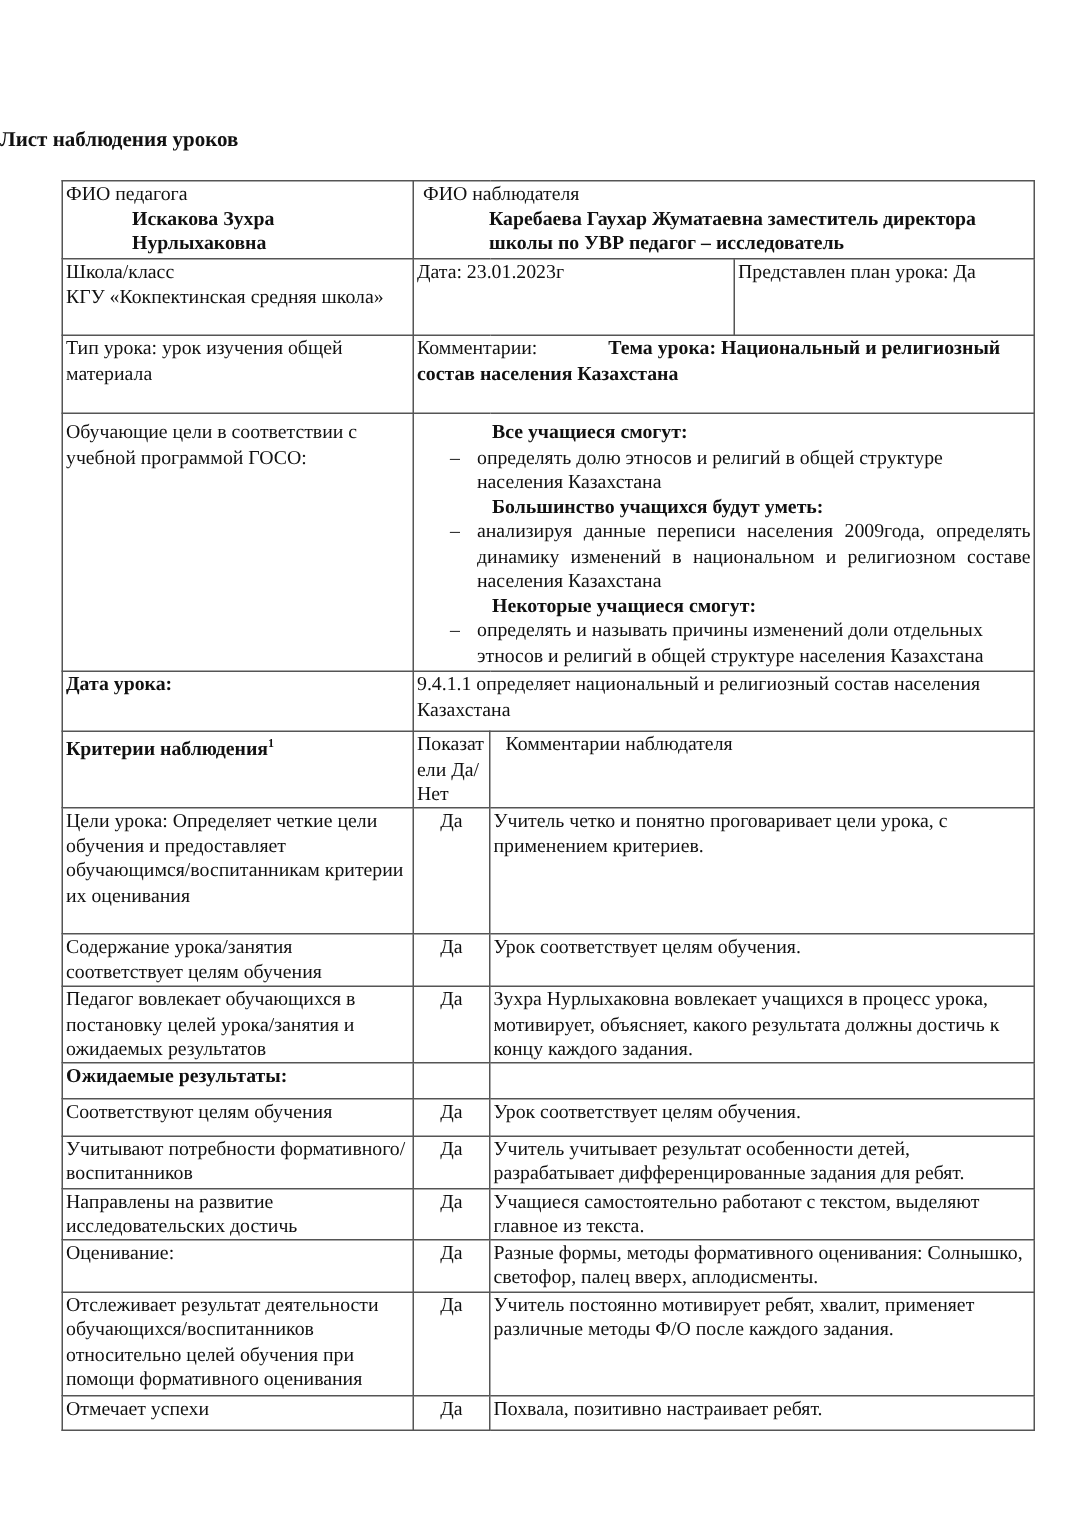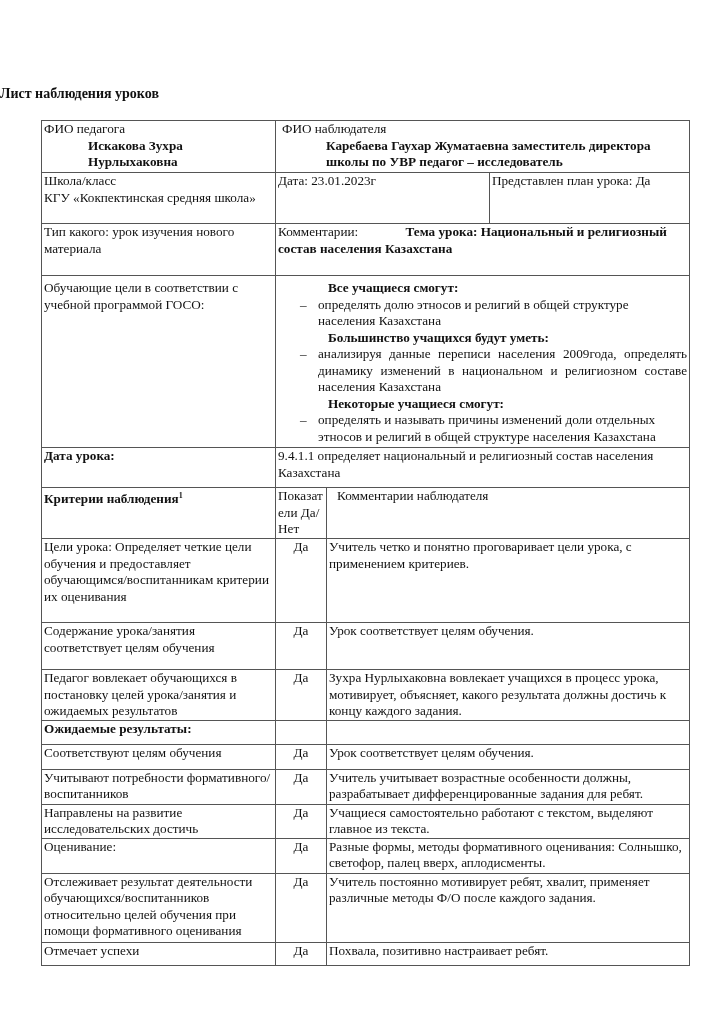--- a/index.html
+++ b/index.html
@@ -50,21 +50,21 @@
   <tr style="height:51px">
     <td>
       <div>Школа/класс</div>
       <div>КГУ «Кокпектинская средняя школа»</div>
     </td>
     <td colspan="2">Дата: 23.01.2023г</td>
     <td>Представлен план урока: Да</td>
   </tr>
 
   <tr style="height:52px">
-    <td>Тип какого: урок изучения нового материала</td>
+    <td>Тип урока: урок изучения общей материала</td>
     <td colspan="3">
       <span>Комментарии: </span><span class="b">Тема урока: Национальный и религиозный состав населения Казахстана</span>
     </td>
   </tr>
 
   <tr style="height:172px">
     <td style="padding-top:4px">Обучающие цели в соответствии с учебной программой ГОСО:</td>
     <td colspan="3" style="padding-top:4px">
       <div class="b grp">Все учащиеся смогут:</div>
       <ul class="dash">
@@ -90,21 +90,21 @@
     <td class="b"><span>Критерии наблюдения</span><sup>1</sup></td>
     <td style="word-break:break-all">Показатели Да/Нет</td>
     <td colspan="2" style="padding-left:10px">Комментарии наблюдателя</td>
   </tr>
 
   <tr style="height:84px">
     <td>Цели урока: Определяет четкие цели обучения и предоставляет обучающимся/воспитанникам критерии их оценивания</td>
     <td class="c">Да</td>
     <td colspan="2"> Учитель четко и понятно  проговаривает цели урока, с применением критериев.</td>
   </tr>
-  <tr style="height:47px">
+  <tr style="height:35px">
     <td>Содержание урока/занятия соответствует целям обучения</td>
     <td class="c">Да</td>
     <td colspan="2"> Урок соответствует целям обучения.</td>
   </tr>
   <tr style="height:50px">
     <td>Педагог вовлекает обучающихся в постановку целей урока/занятия и ожидаемых результатов</td>
     <td class="c">Да</td>
     <td colspan="2">Зухра Нурлыхаковна вовлекает учащихся в процесс урока, мотивирует,  объясняет, какого результата должны достичь  к концу каждого задания.</td>
   </tr>
   <tr style="height:24px">
@@ -113,21 +113,21 @@
     <td colspan="2"></td>
   </tr>
   <tr style="height:25px">
     <td>Соответствуют целям обучения</td>
     <td class="c">Да</td>
     <td colspan="2"> Урок соответствует целям обучения.</td>
   </tr>
   <tr style="height:35px">
     <td>Учитывают потребности формативного/воспитанников</td>
     <td class="c">Да</td>
-    <td colspan="2">Учитель учитывает  возрастные особенности должны, разрабатывает дифференцированные  задания для ребят.</td>
+    <td colspan="2">Учитель учитывает  результат особенности детей, разрабатывает дифференцированные  задания для ребят.</td>
   </tr>
   <tr style="height:32px">
     <td>Направлены на развитие исследовательских достичь</td>
     <td class="c">Да</td>
     <td colspan="2">Учащиеся  самостоятельно работают с текстом, выделяют  главное из текста.</td>
   </tr>
   <tr style="height:35px">
     <td>Оценивание:</td>
     <td class="c">Да</td>
     <td colspan="2">Разные формы, методы формативного оценивания: Солнышко, светофор, палец вверх, аплодисменты.</td>

